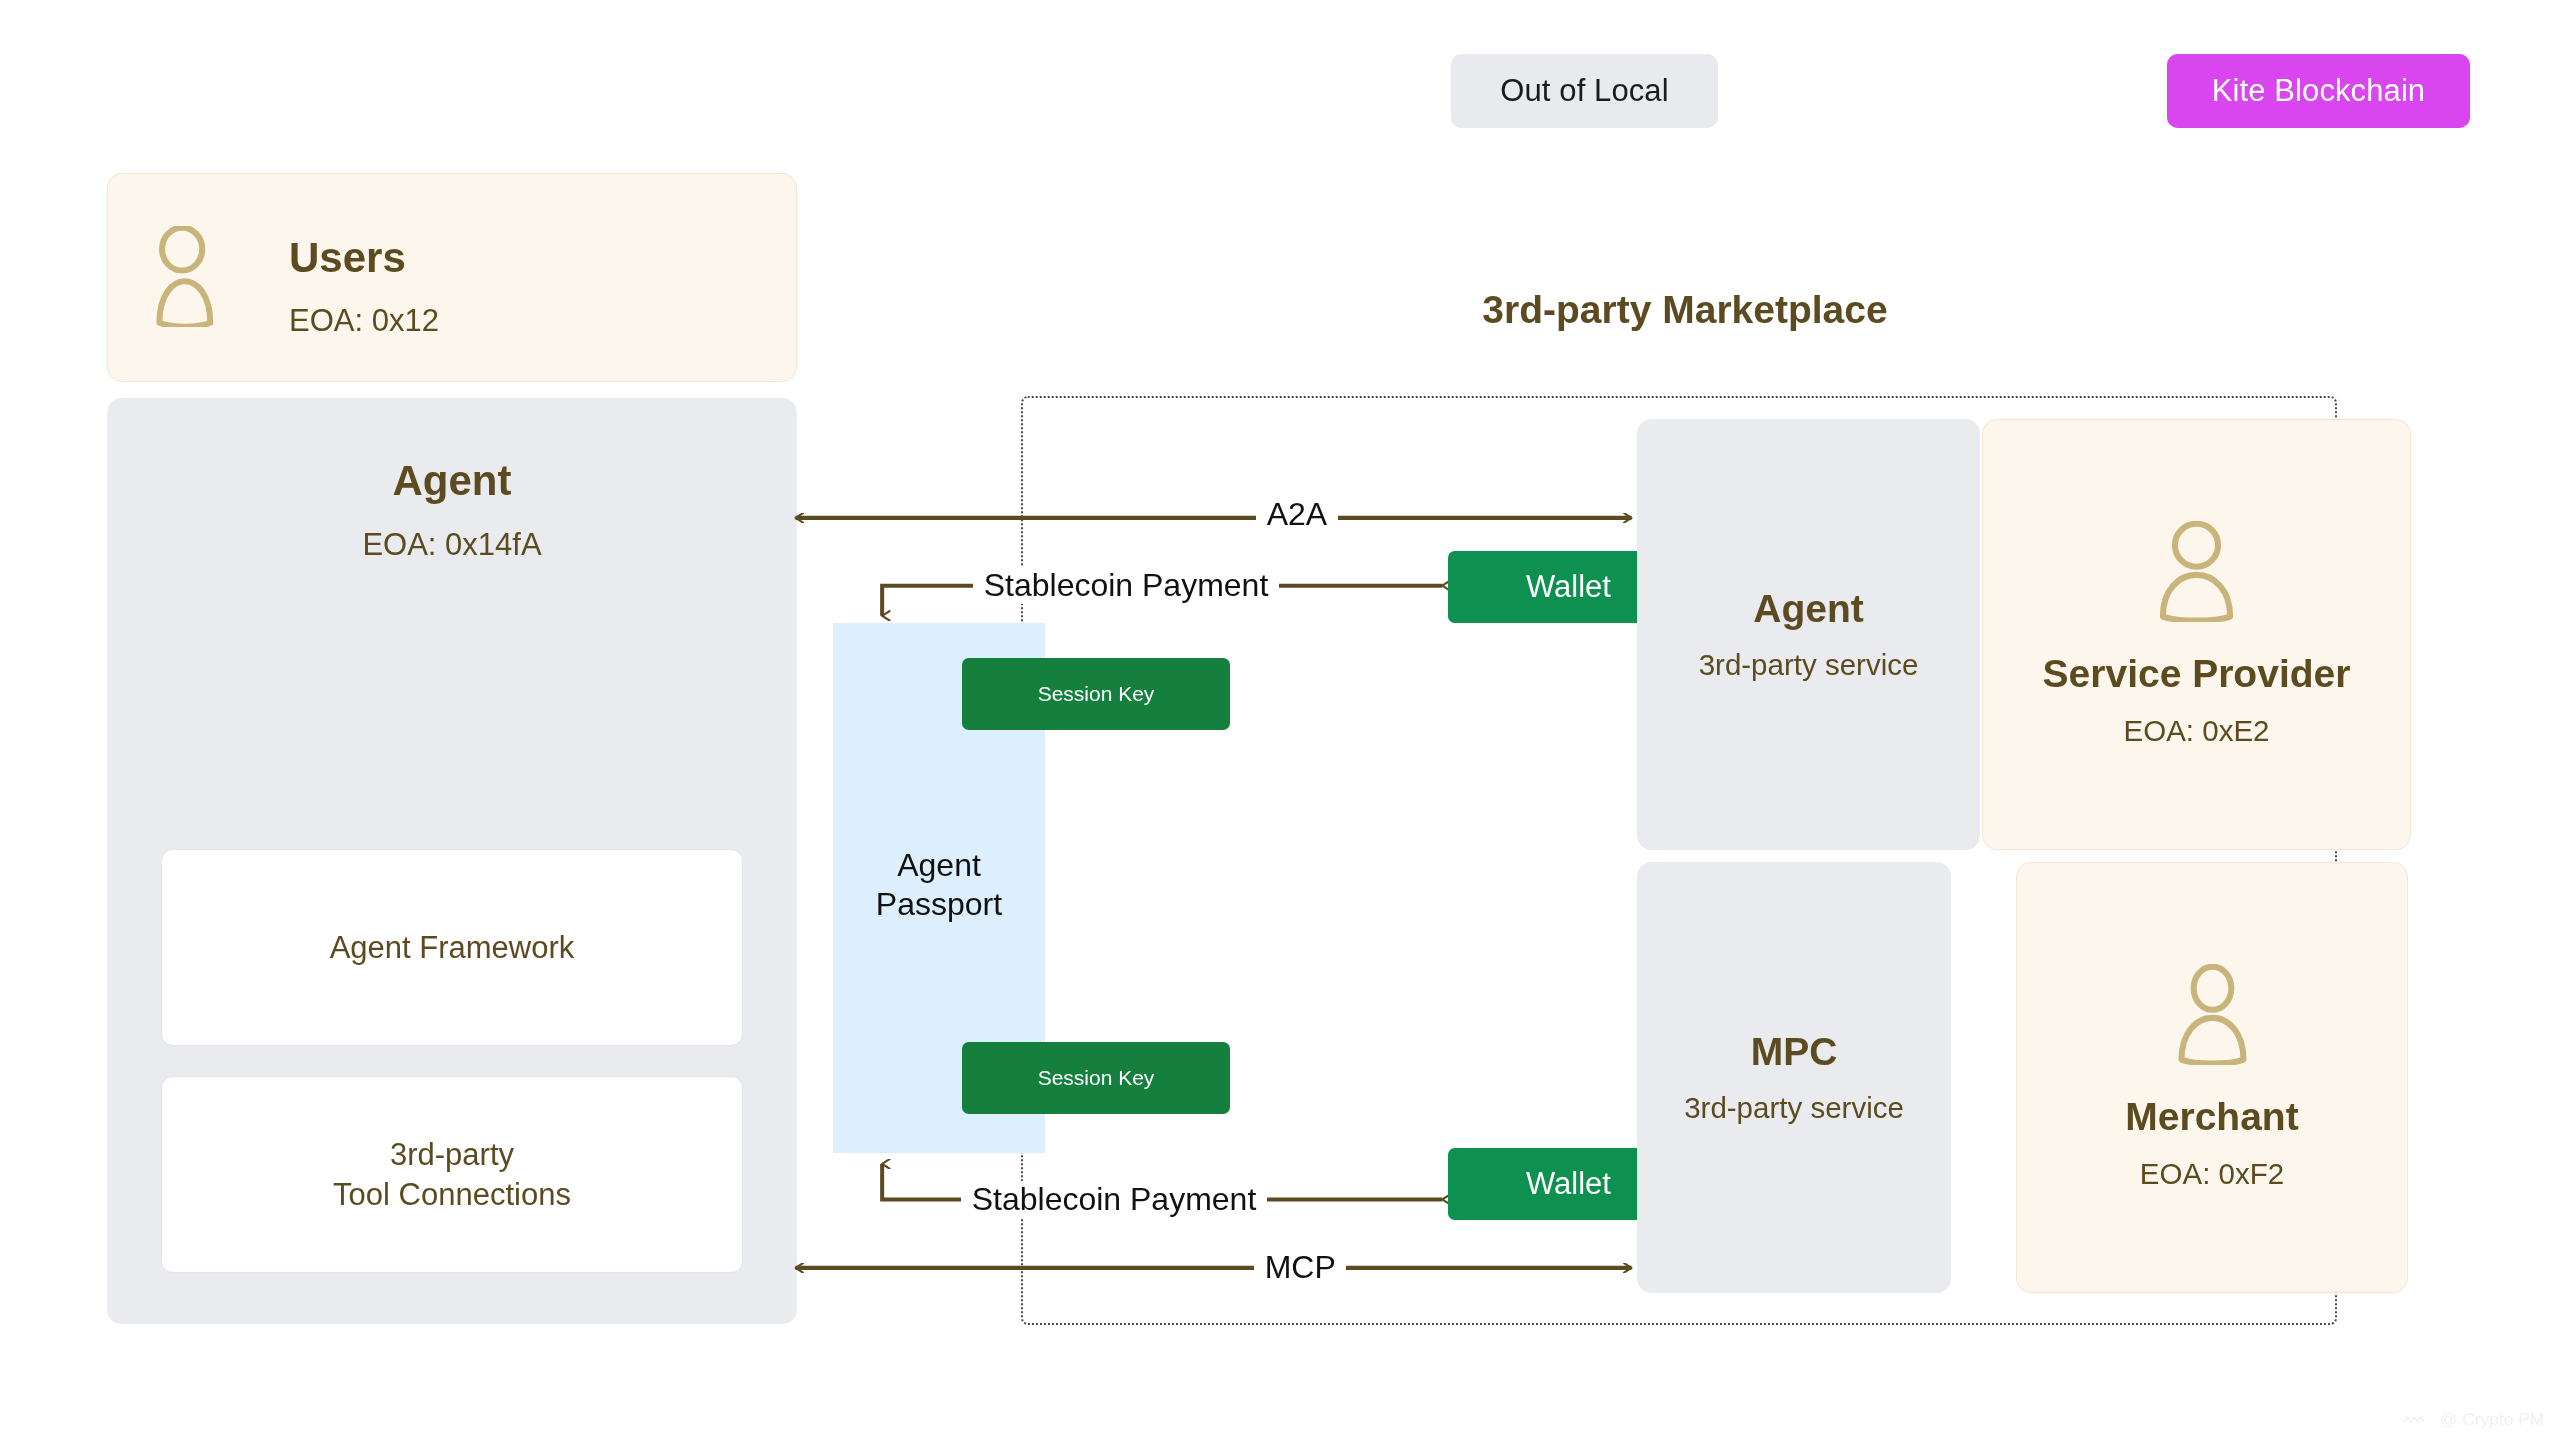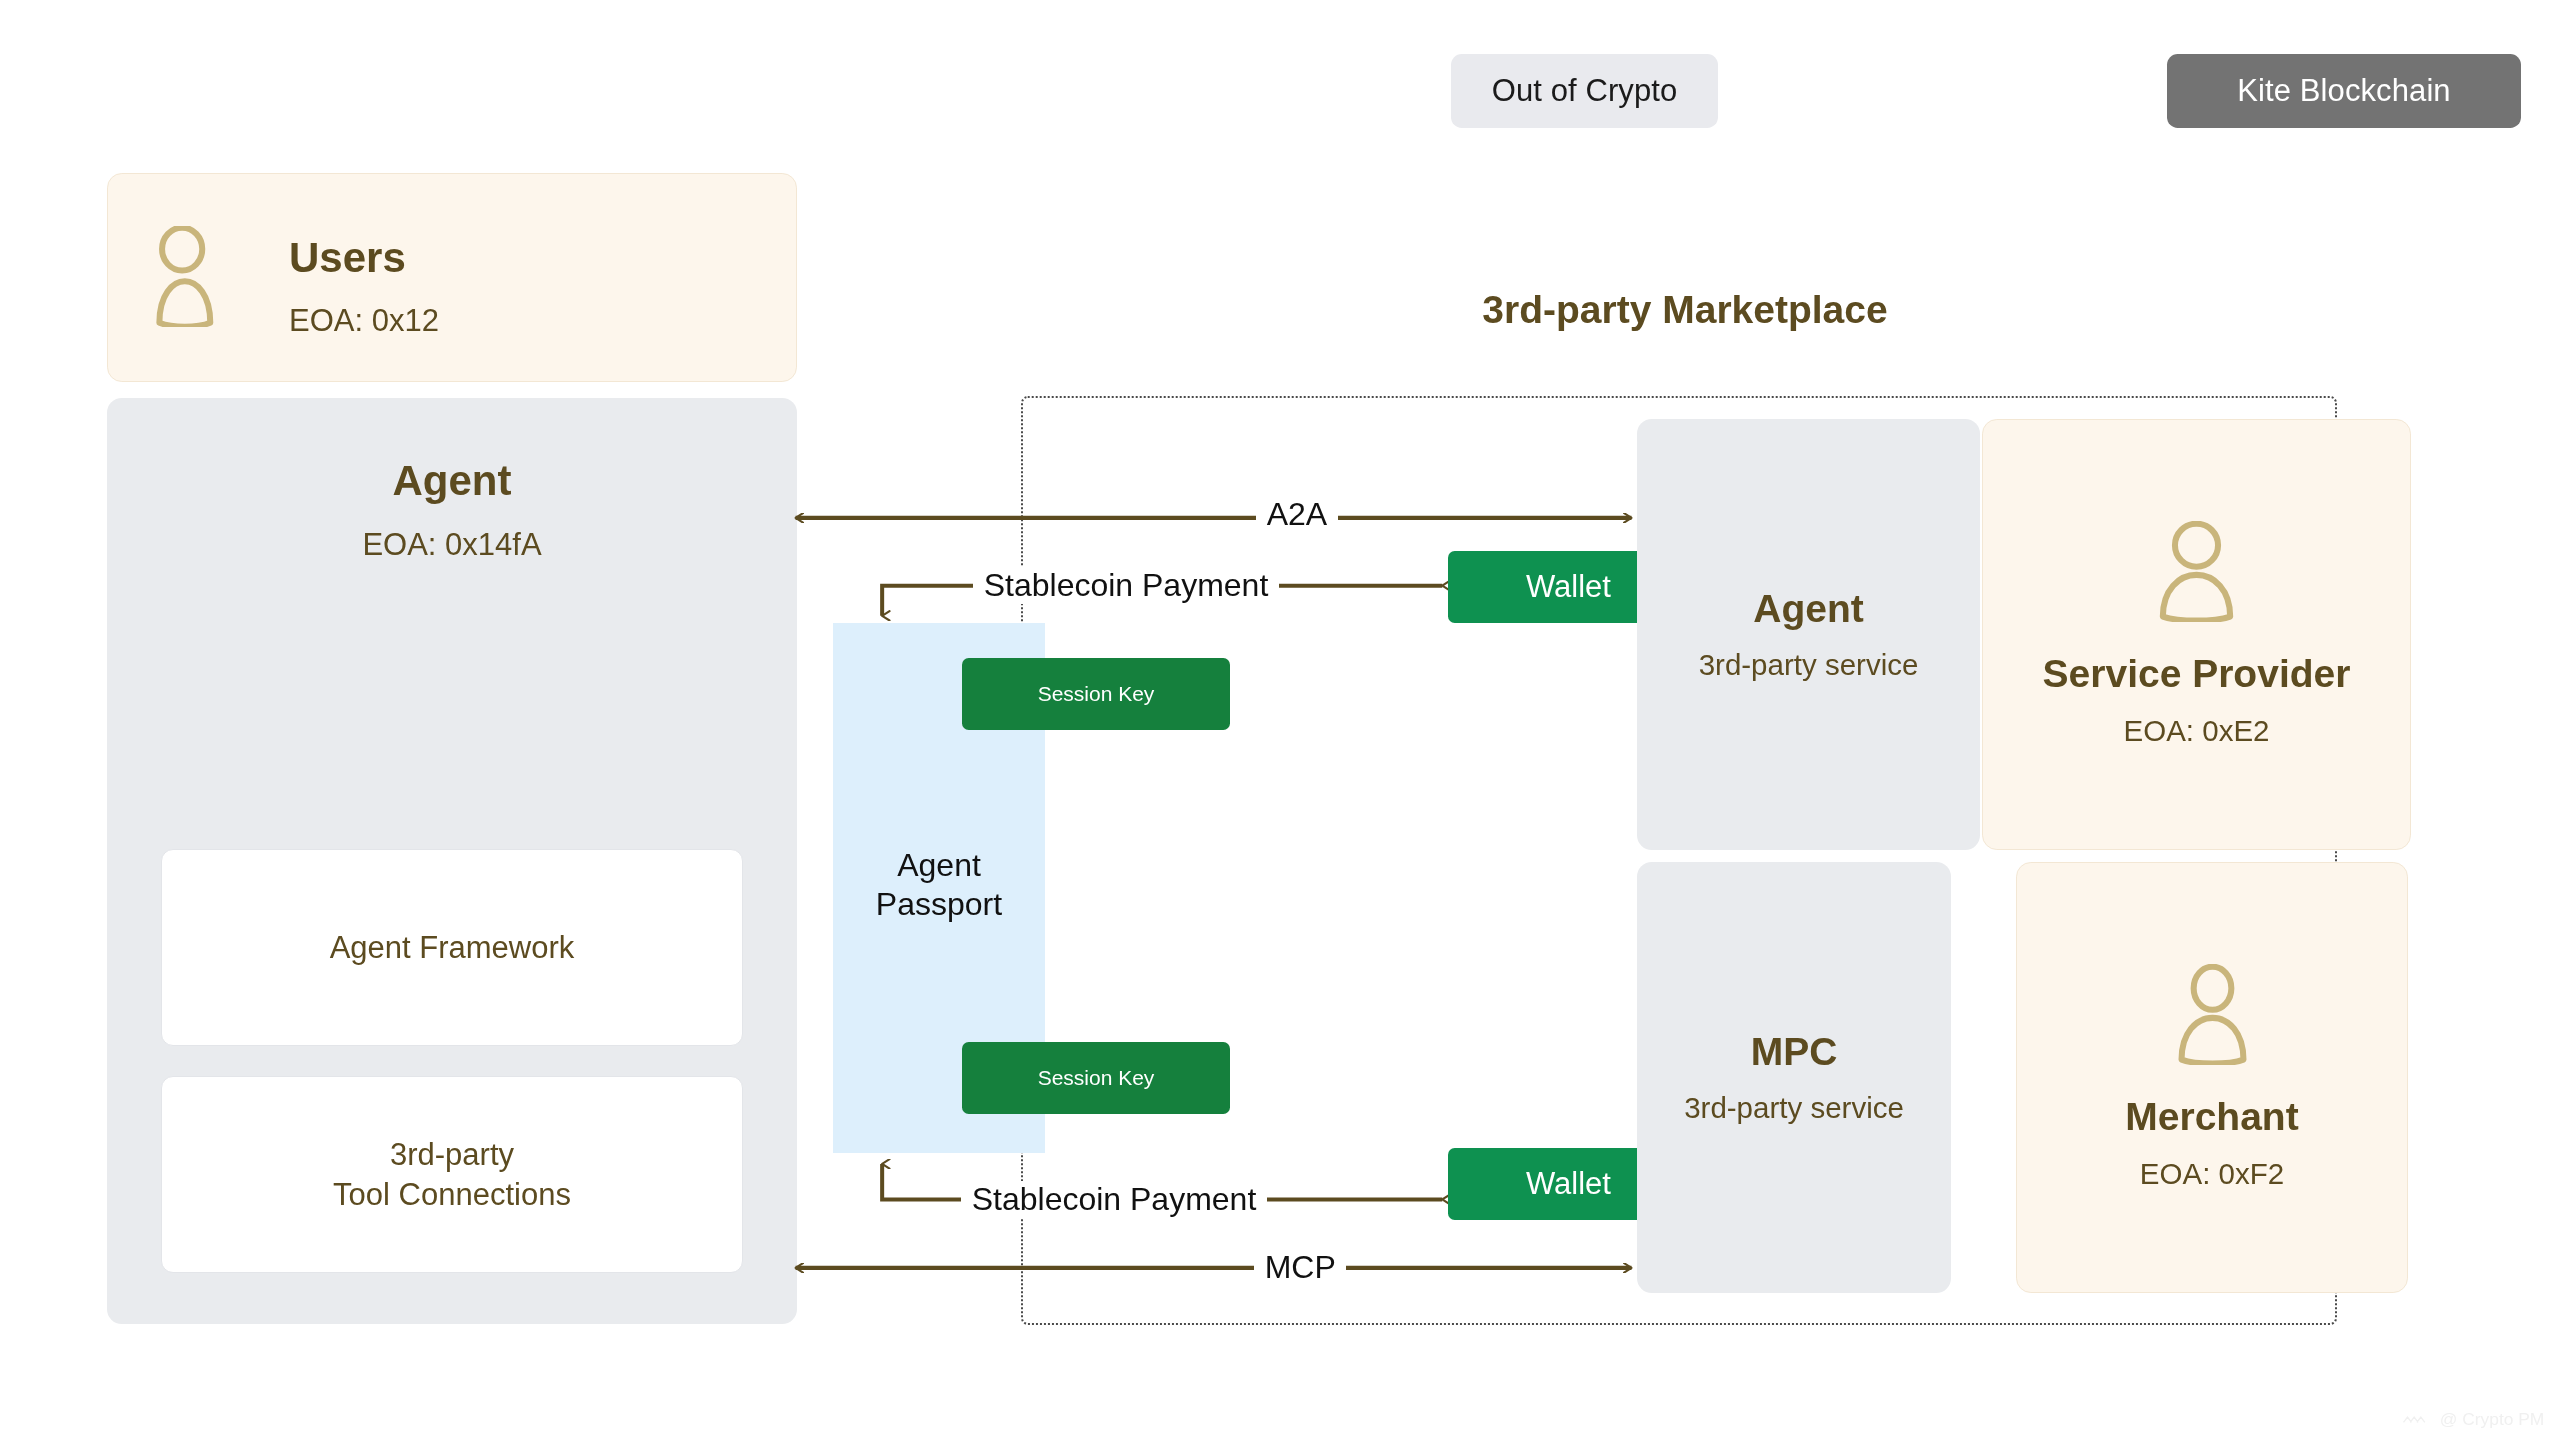--- a/index.html
+++ b/index.html
@@ -27,22 +27,22 @@
     justify-content: center;
     border-radius: 10.7px;
     font-size: 31px;
     letter-spacing: 0.1px;
     white-space: nowrap;
   }
   .chip-scope    { left: 1451px; top: 54px;  width: 267px; height: 74px;
                    background: #e9eaee; color: #1b1b1b; }
   .chip-custody  { left: 1752px; top: 54px;  width: 362px; height: 74px;
                    background: #ddeffc; color: #1b1b1b; }
-  .chip-kite     { left: 2167px; top: 54px;  width: 354px; height: 74px;
-                   background: #737373; color: #ffffff; }
+  .chip-kite     { left: 2167px; top: 54px;  width: 303px; height: 74px;
+                   background: #d946ef; color: #ffffff; }
 
   
   .users-card {
     position: absolute;
     left: 107px; top: 173px; width: 690px; height: 209px;
     background: #fdf6ec;
     border: 0.7px solid #f3e7d4;
     border-radius: 14.8px;
     padding-left: 10px;
   }
@@ -182,21 +182,21 @@
     display: flex; align-items: center; gap: 6.7px;
     color: #f0f0f0; font-size: 17.4px;
     user-select: none;
   }
 </style>
 </head>
 <body>
 
 <div id="stage">
 
-  <div class="legend-chip chip-scope">Out of Crypto</div>
+  <div class="legend-chip chip-scope">Out of Local</div>
   <div class="legend-chip chip-kite">Kite Blockchain</div>
 
   <div class="users-card">
     <span class="users-icon">
       <svg width="75" height="101" viewBox="0 0 112 150">
         <ellipse cx="48" cy="34" rx="30" ry="32" fill="none" stroke="#c9b57b" stroke-width="9"></ellipse>
         <path d="M14 144 C14 102 34 82 52 82 C70 82 90 102 90 144 C70 152 34 152 14 144 Z" fill="none" stroke="#c9b57b" stroke-width="9" stroke-linejoin="round"></path>
       </svg>
     </span>
     <div class="users-title">Users</div>

